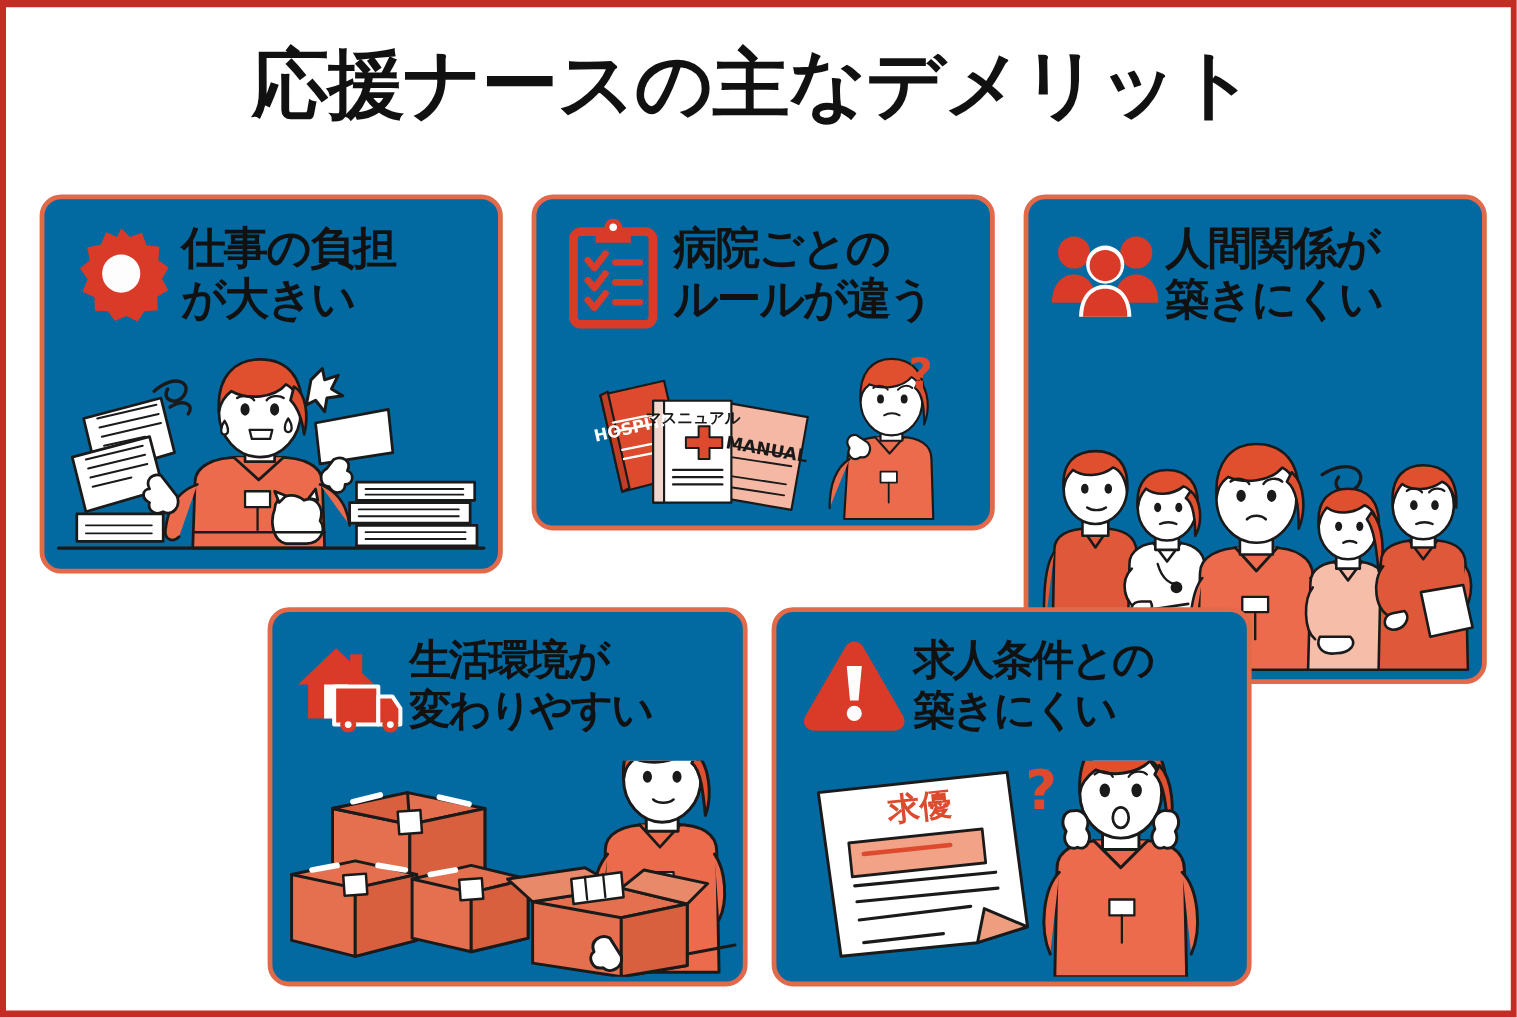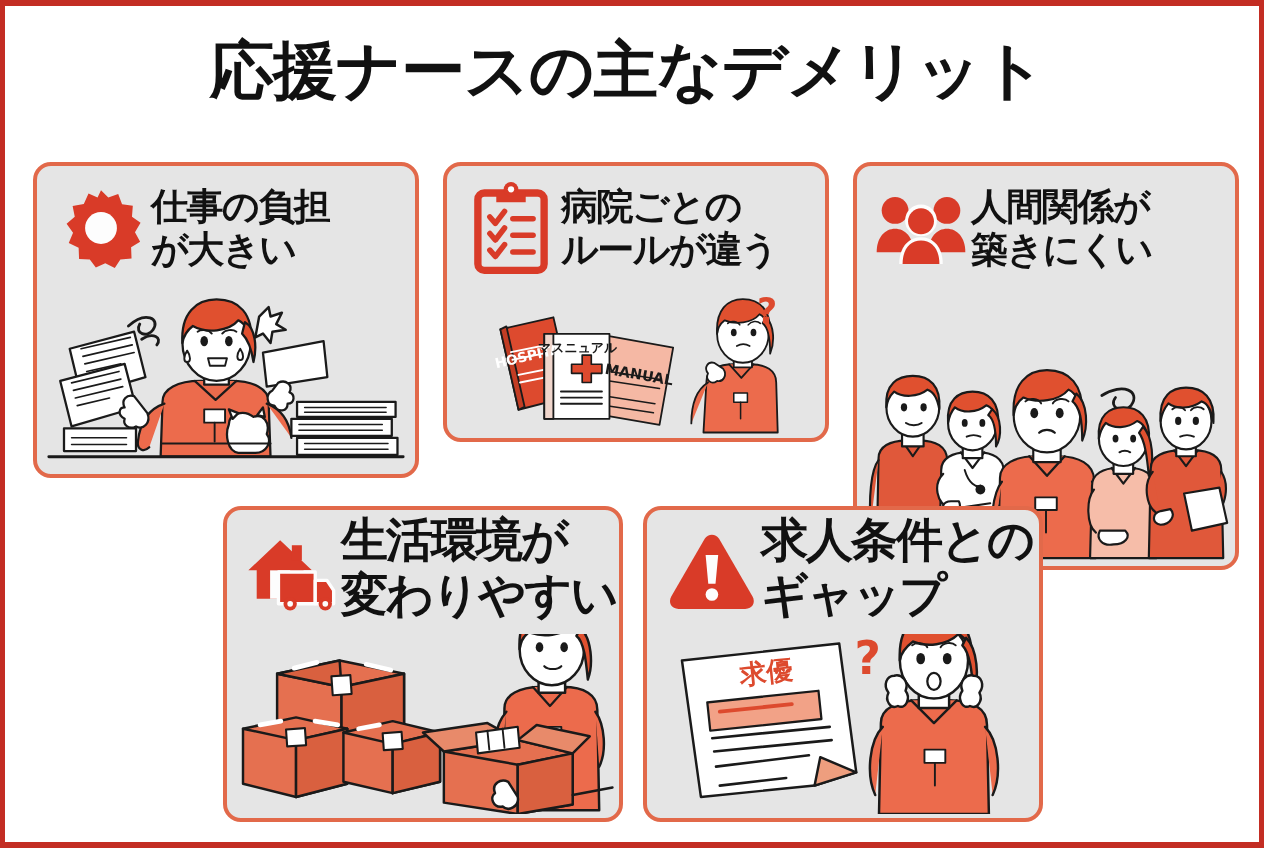--- a/index.html
+++ b/index.html
@@ -39,21 +39,21 @@
     letter-spacing: -1px;
     color: #111111;
     line-height: 1.05;
     white-space: nowrap;
     transform: scaleX(1.02);
   }
 
   
   .card {
     position: absolute;
-    background: #e5e5e5;
+    background: #0369a1;
     border: 4px solid #E2694A;
     border-radius: 18px;
   }
   .card-head {
     position: absolute;
     left: 0; top: 0;
     width: 100%;
     height: 124px;
     display: flex;
     align-items: center;
@@ -72,21 +72,21 @@
     flex: 1 1 auto;
     font-family: "DejaVu Sans", "Liberation Sans", sans-serif;
     font-size: 37px;
     font-weight: 700;
     color: #111111;
     line-height: 1.17;
     letter-spacing: -1.5px;
     padding-left: 4px;
     white-space: pre-line;
   }
-  .card-label.tight { font-size: 47px; letter-spacing: -2px; font-family: Liberation Mono, monospace; }
+  .card-label.tight { font-size: 35px; letter-spacing: -2px; }
 
   .card-art {
     position: absolute;
     left: 0;
     top: 124px;
     width: 100%;
     bottom: 4px;
   }
   .card-art svg { display: block; width: 100%; height: 100%; }
 
@@ -492,21 +492,21 @@
   <div class="card" id="card-4">
     <div class="card-head">
       <div class="card-icon">
         <svg viewBox="0 0 100 90" width="90" height="82" aria-hidden="true">
           <path fill="#D93B28" d="M43 8 C47 2 55 2 59 8 L96 72 C100 79 96 86 88 86 L14 86 C6 86 2 79 6 72 Z"></path>
           <path fill="#fdfdfd" d="M44 26 L58 26 L55 58 L47 58 Z"></path>
           <circle cx="51" cy="70" r="7" fill="#fdfdfd"></circle>
         </svg>
       </div>
       <div class="card-label tight">求人条件との
-ギャップ</div>
+築きにくい</div>
     </div>
     <div class="card-art">
       <svg viewBox="0 0 400 190" preserveAspectRatio="xMidYMax meet">
         <g stroke="#1a1a1a" stroke-width="2.6" stroke-linejoin="round" stroke-linecap="round">
 
           <path d="M30 28 L196 10 L214 146 L170 160 L50 172 Z" fill="#ffffff"></path>
           <path d="M170 160 L176 130 L214 146 Z" fill="#EE9E7E"></path>
           <rect x="58" y="66" width="118" height="30" fill="#F2A287" stroke-width="2.4" transform="rotate(-6 117 81)"></rect>
           <path d="M70 82 L146 74" stroke-width="4" stroke="#DD4A2E"></path>
           <g stroke-width="2.8">

